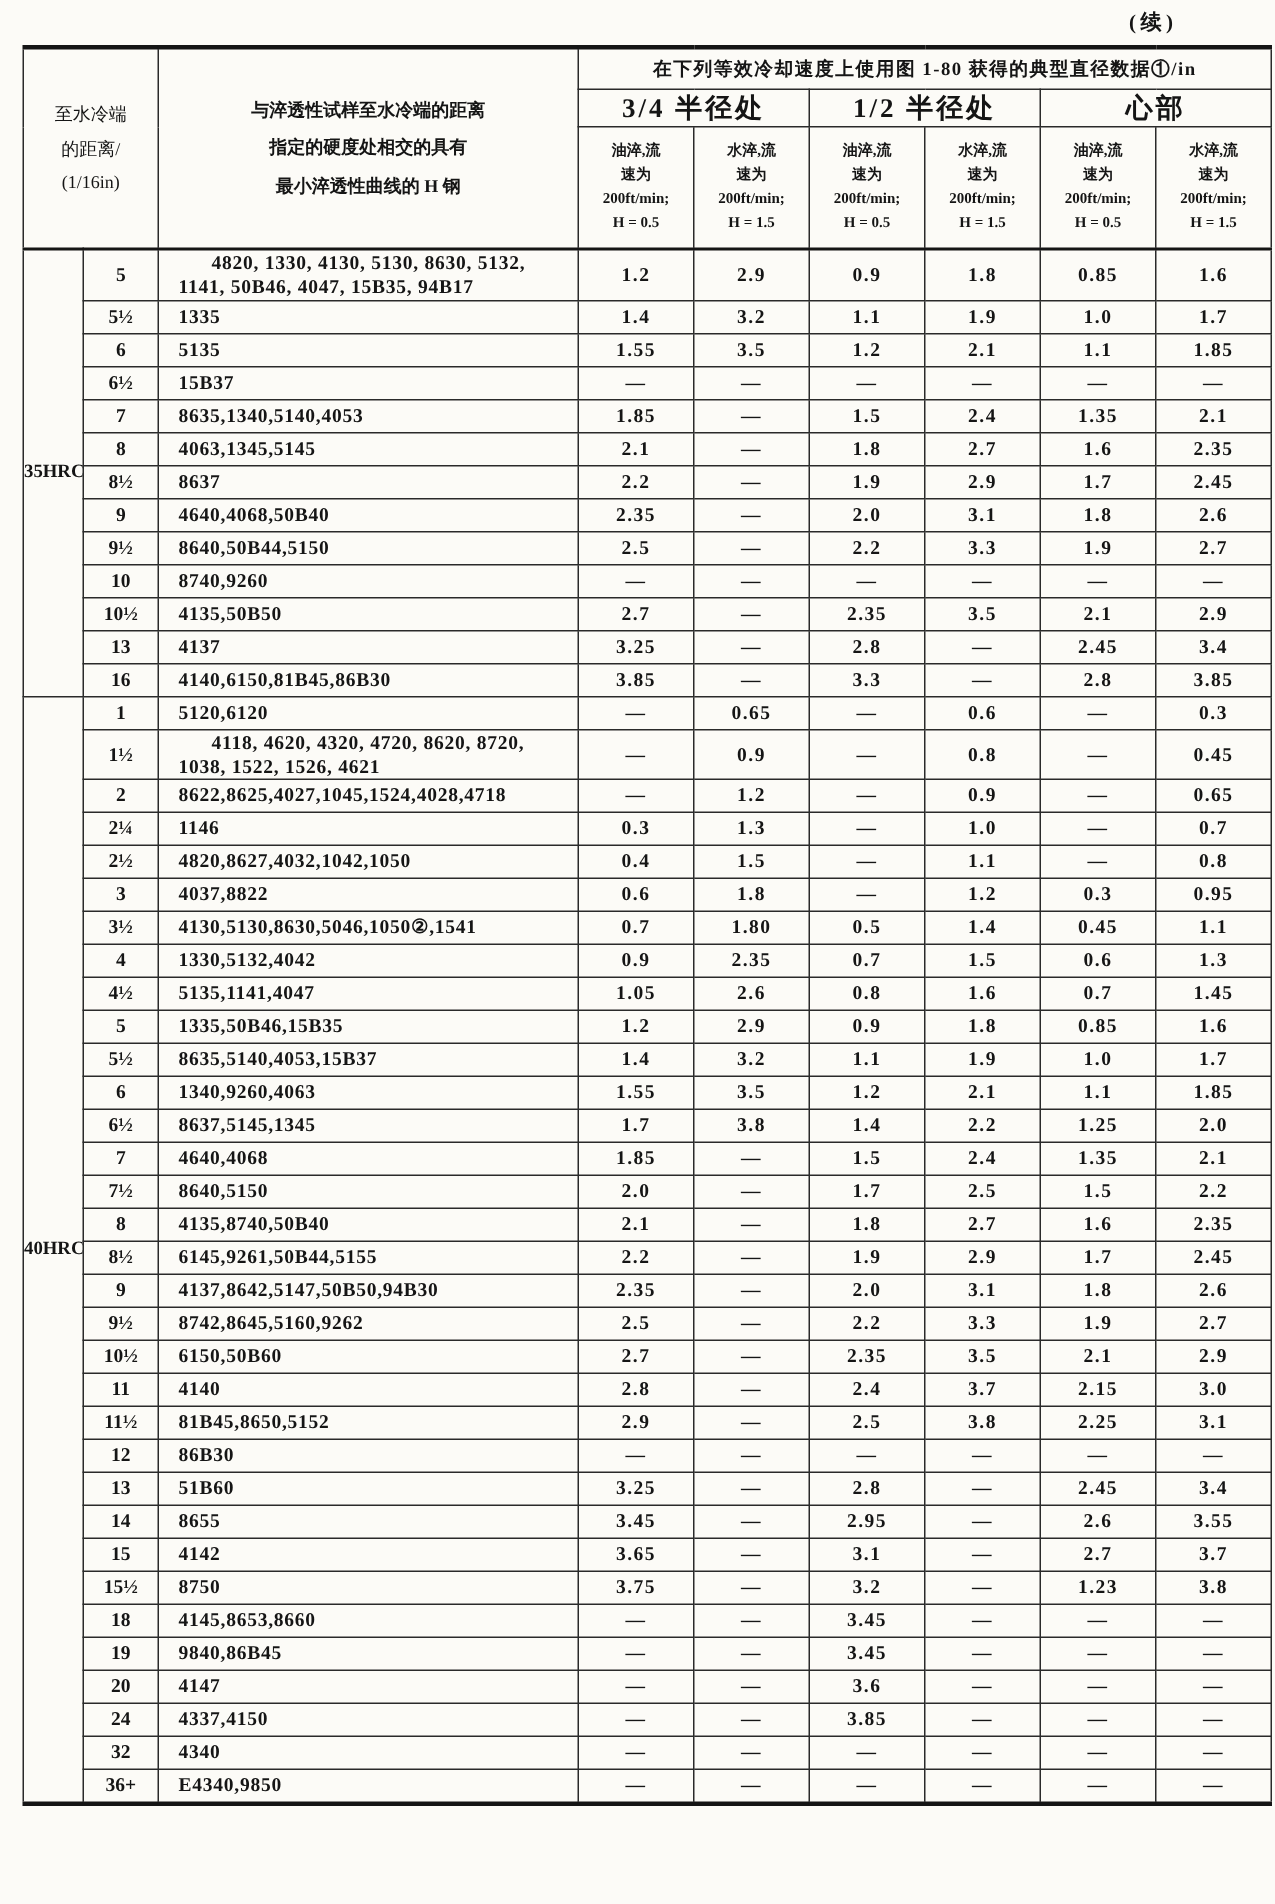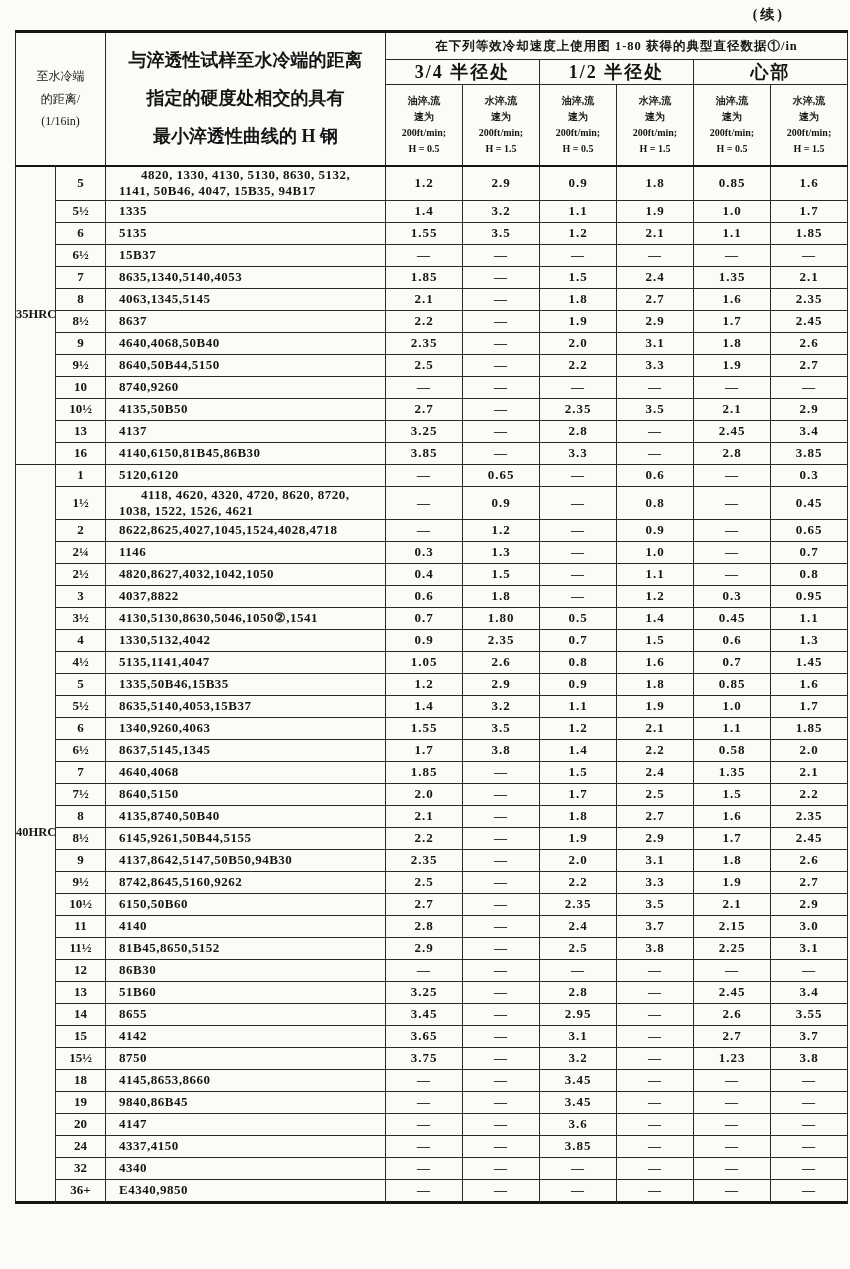--- a/index.html
+++ b/index.html
@@ -38,21 +38,21 @@
     padding:0 2px;
     overflow:hidden;
   }
   thead th{font-weight:bold;vertical-align:middle;text-align:center;}
   thead{border-bottom:2px solid #151515;}
   .h-left{
     font-size:12px;font-weight:normal;
     line-height:1.9;white-space:pre-line;
   }
   .h-steel{
-    font-size:18px;font-weight:bold;
+    font-size:12px;font-weight:bold;
     line-height:2.1;white-space:pre-line;
   }
   .h-diam{
     font-size:12.5px;height:26px;
     letter-spacing:1px;
   }
   .h-pos{font-size:18px;height:24px;letter-spacing:2px;}
   .h-quench{
     font-size:10px;height:80px;
     line-height:1.6;white-space:pre-line;
@@ -396,21 +396,21 @@
           <td class="val-cell">1.1</td>
           <td class="val-cell">1.85</td>
         </tr>
         <tr>
           <td class="dist-cell">6½</td>
           <td class="steel-cell">8637,5145,1345</td>
           <td class="val-cell">1.7</td>
           <td class="val-cell">3.8</td>
           <td class="val-cell">1.4</td>
           <td class="val-cell">2.2</td>
-          <td class="val-cell">0.58</td>
+          <td class="val-cell">1.25</td>
           <td class="val-cell">2.0</td>
         </tr>
         <tr>
           <td class="dist-cell">7</td>
           <td class="steel-cell">4640,4068</td>
           <td class="val-cell">1.85</td>
           <td class="val-cell">—</td>
           <td class="val-cell">1.5</td>
           <td class="val-cell">2.4</td>
           <td class="val-cell">1.35</td>

